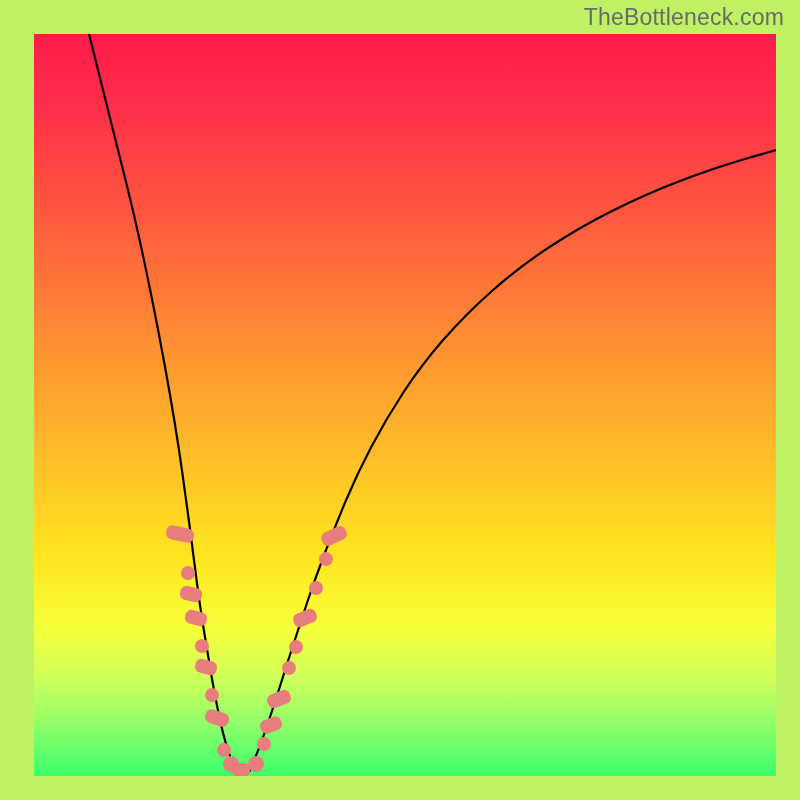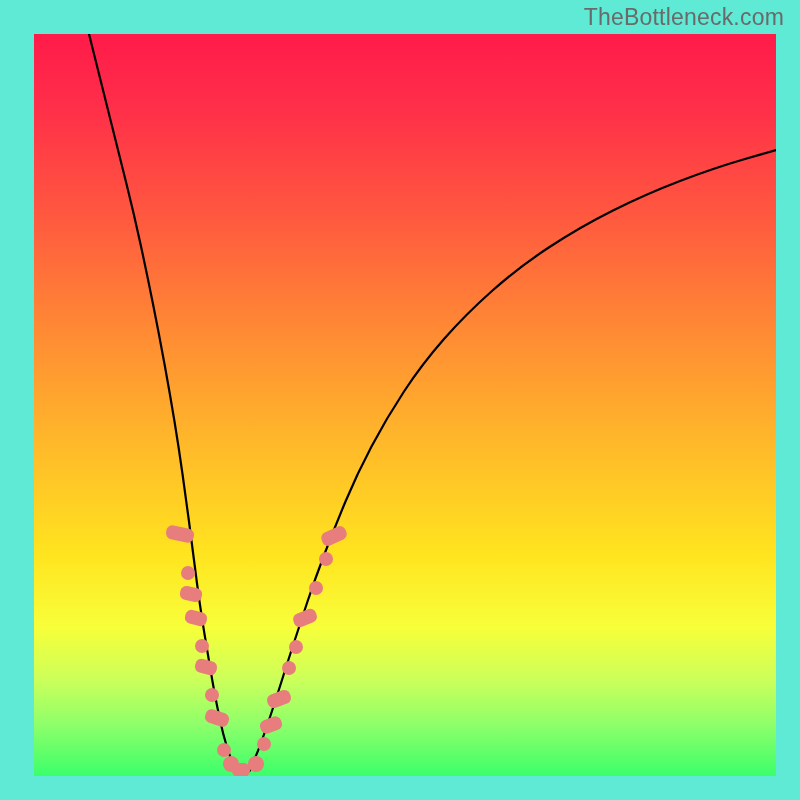--- a/index.html
+++ b/index.html
@@ -9,21 +9,21 @@
     height: 800px;
     background: #000;
     overflow: hidden;
   }
   .frame {
     position: absolute;
     left: 0;
     top: 0;
     width: 800px;
     height: 800px;
-    background: #5eead4;
+    background: #bef264;
   }
   .plot {
     position: absolute;
     left: 34px;
     top: 34px;
     width: 742px;
     height: 742px;
     
     background: linear-gradient(
       to bottom,

